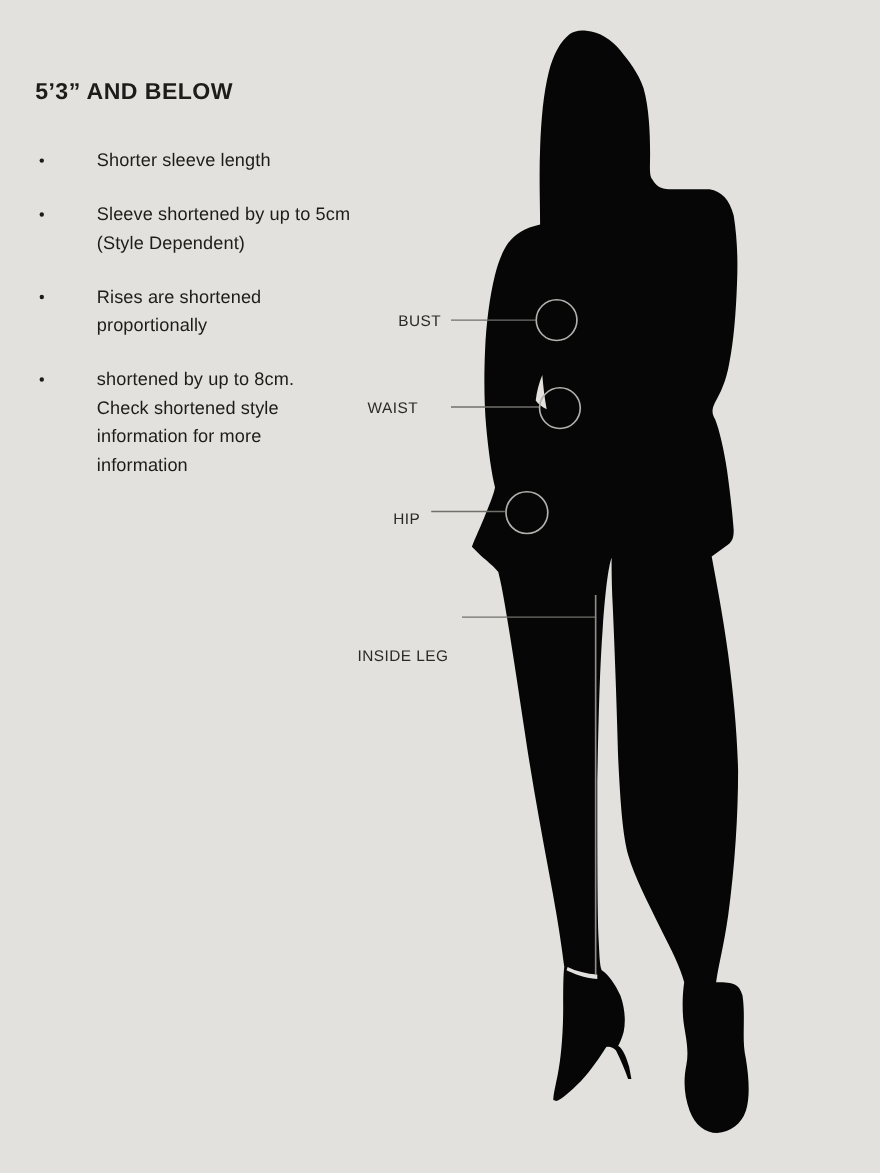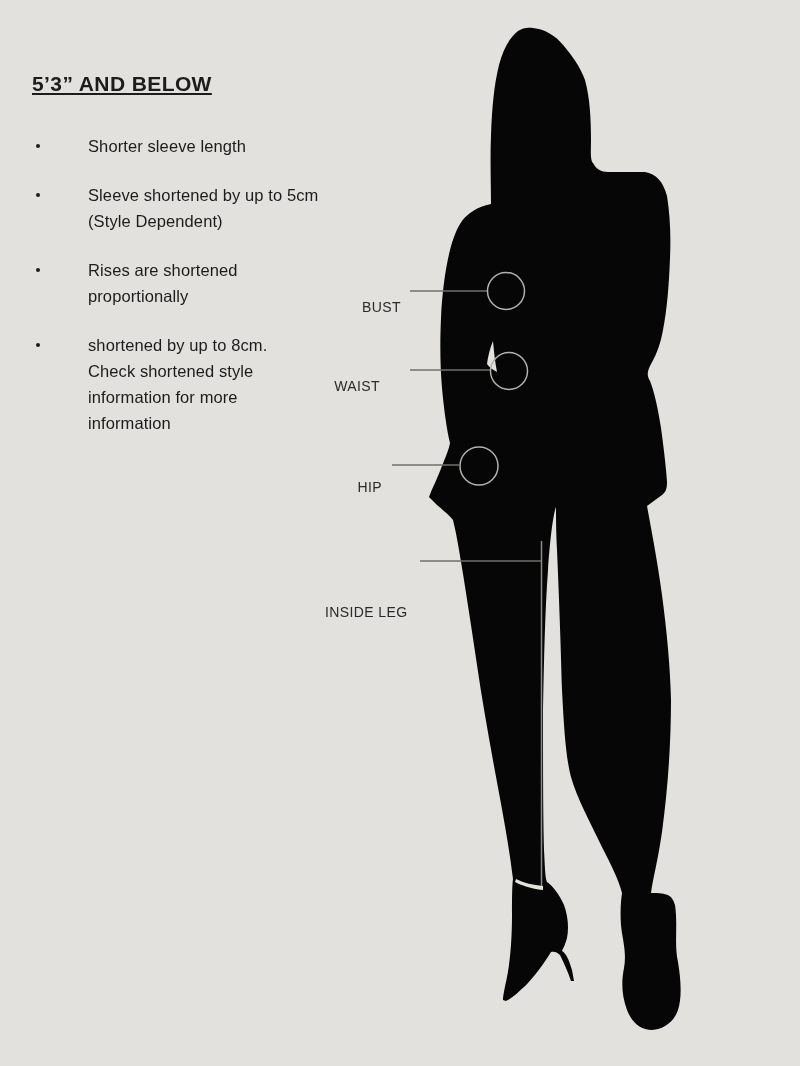--- a/index.html
+++ b/index.html
@@ -23,38 +23,38 @@
   svg.diagram{position:absolute;left:0;top:0;width:800px;height:1066px;display:block;}
 
   
   .info-block{
     position:absolute;left:32px;top:72px;width:280px;
     color:var(--text,#1d1c1a);
   }
   .guide-title{
     font-size:21px;font-weight:bold;letter-spacing:0.4px;
     line-height:24px;color:var(--text,#1d1c1a);
-    margin-bottom:37px;white-space:nowrap;text-decoration:underline;
+    margin-bottom:37px;white-space:nowrap;
   }
   .bullet-list{list-style:none;}
   .bullet-item{
     position:relative;padding-left:20px;margin-bottom:23px;
     font-size:16.5px;line-height:26px;letter-spacing:0.1px;
   }
   .bullet-dot{
     position:absolute;left:4px;top:11px;width:4px;height:4px;
     border-radius:50%;background:var(--text,#1d1c1a);
   }
   .bullet-line{white-space:nowrap;margin-left:36px;}
 
   
   .measure-label{
     position:absolute;
     font-size:14px;letter-spacing:0.4px;line-height:15px;
-    color:var(--label,#2b2a28);white-space:nowrap;margin-top:16px;
+    color:var(--label,#2b2a28);white-space:nowrap;
   }
   .label-bust{right:399px;top:284px;}
   .label-waist{right:420px;top:363px;}
   .label-hip{right:418px;top:464px;}
   .label-inside-leg{left:325px;top:589px;}
 </style>
 </head>
 <body>
 
 <div class="stage">

